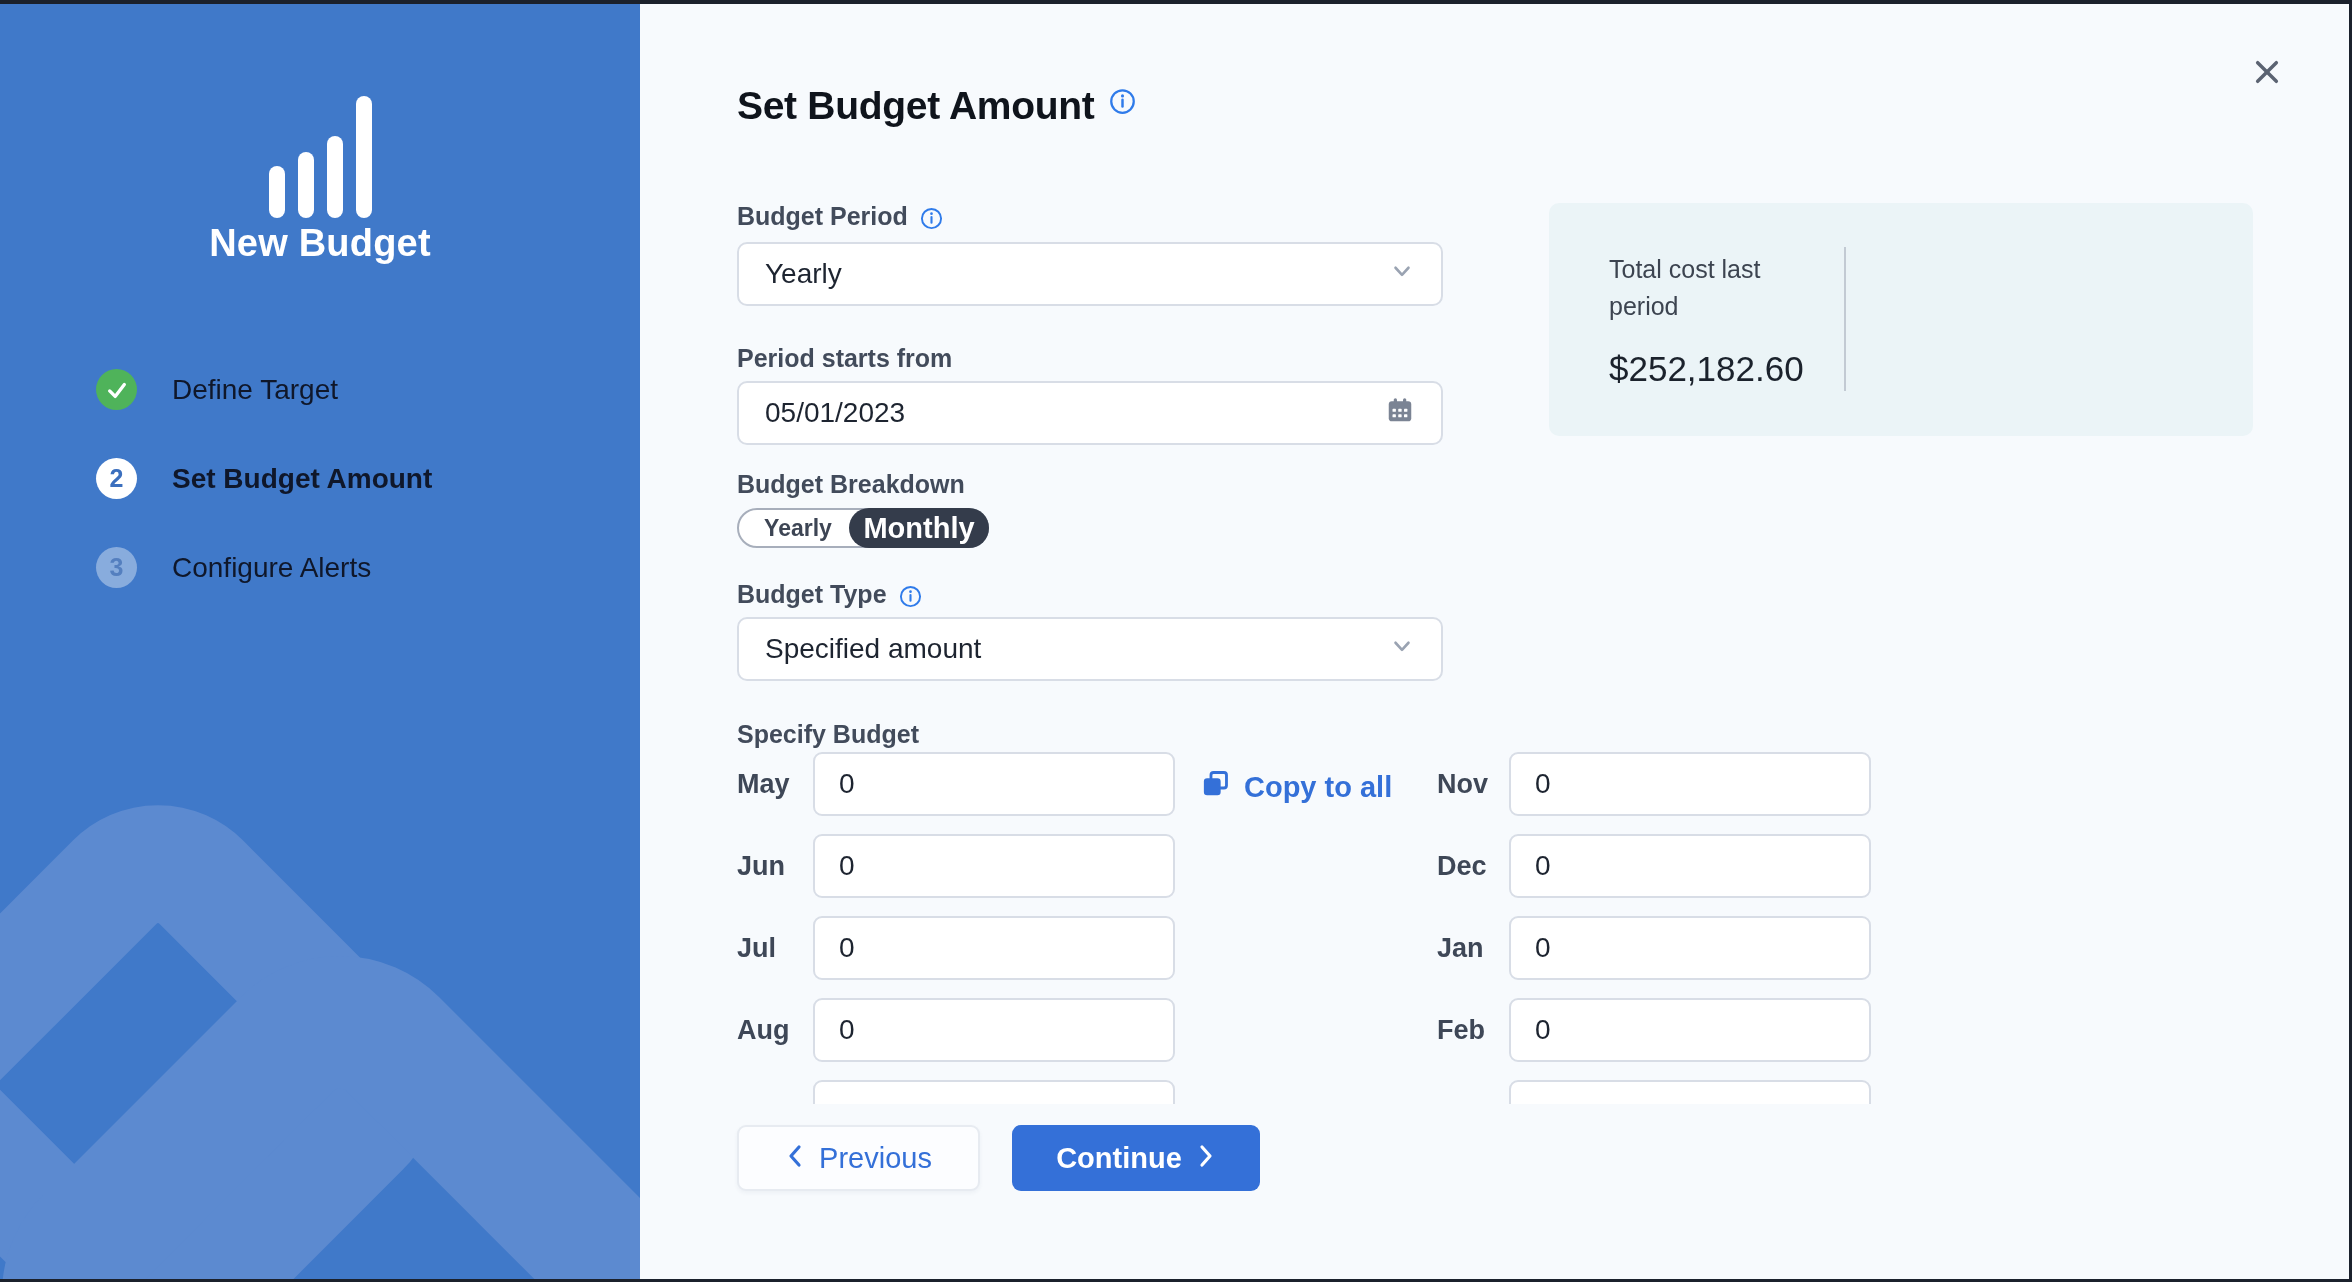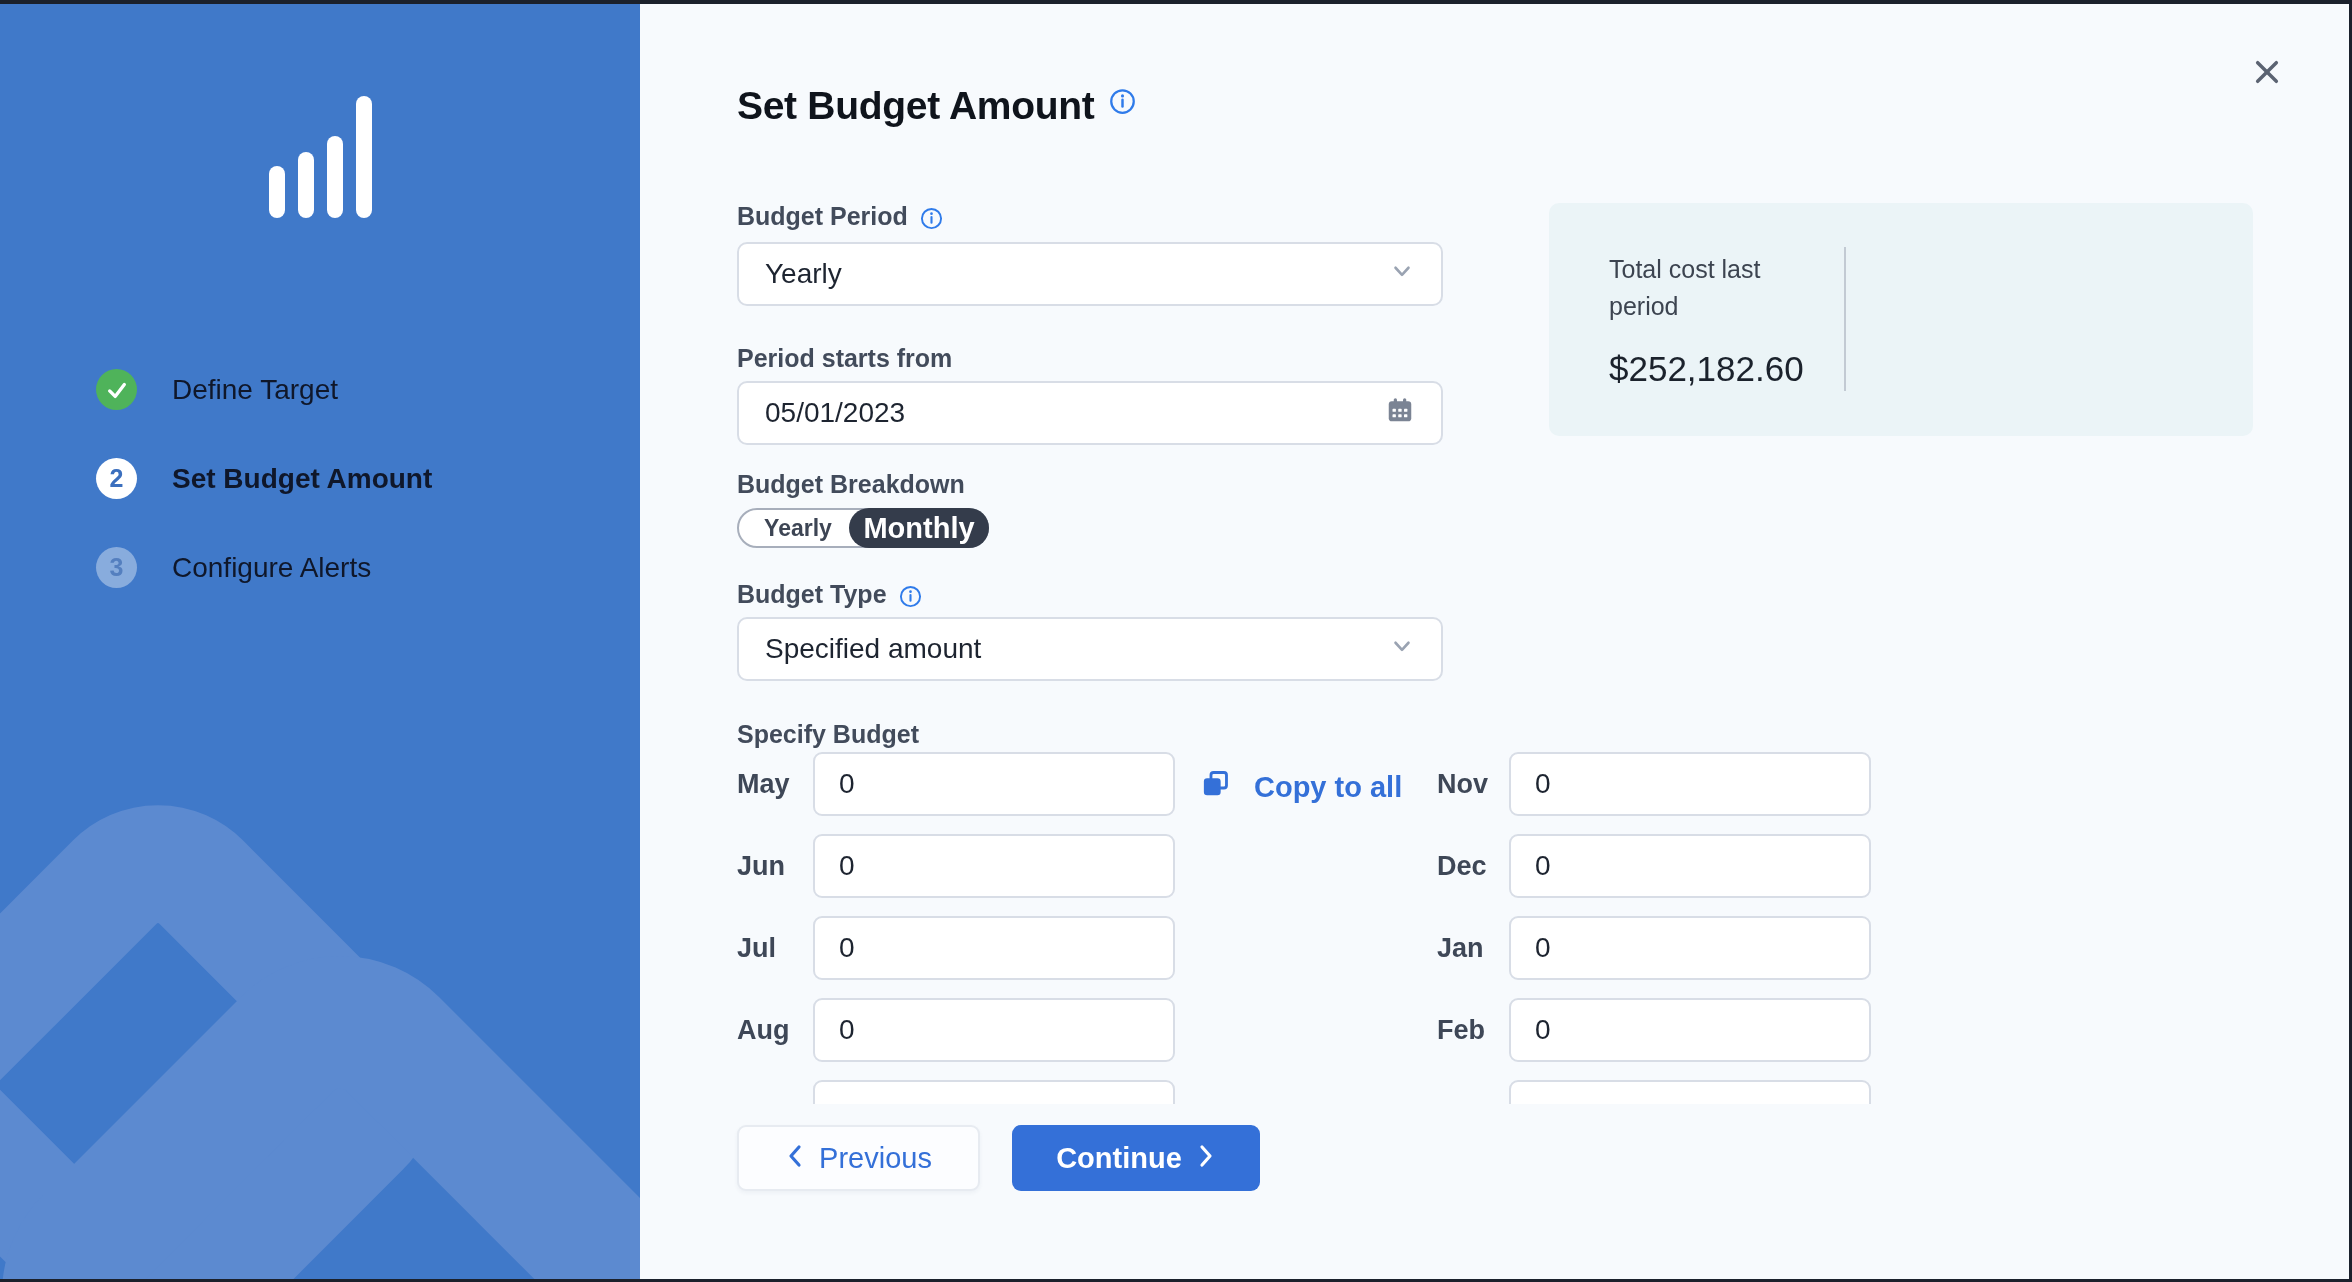--- a/index.html
+++ b/index.html
@@ -135,21 +135,21 @@
   .month-col-right .month-name { width:72px; flex-basis:72px; }
   .month-input {
     width:362px; height:64px; background:#ffffff;
     border:2px solid #d8dde6; border-radius:9px;
     font-size:28px; color:#1d2430; padding:0 24px;
     font-family:"Liberation Sans", sans-serif; outline:none;
   }
 
   .copy-all {
     position:absolute; left:560px; top:762px; height:42px;
-    display:flex; align-items:center; gap:23px;
+    display:flex; align-items:center; gap:13px;
     color:#3470d8; font-size:29px; font-weight:700; cursor:pointer;
     background:none; border:none; font-family:"Liberation Sans", sans-serif;justify-content:flex-end;
   }
 
   
   .btn {
     position:absolute; top:1121px; height:66px; border-radius:9px;
     display:flex; align-items:center; justify-content:center; gap:14px;
     font-size:29px; cursor:pointer; border:none;
     font-family:"Liberation Sans", sans-serif;
@@ -173,20 +173,21 @@
     <div class="wm-shape wm-2"></div>
   </div>
 
   <div class="logo">
     <div class="bar b1"></div>
       <div class="bar b2"></div>
     <div class="bar b3"></div>
       <div class="bar b4"></div>
   </div>
 
+  <div class="sidebar-title">New Budget</div>
 
   <div class="steps">
 
     <div class="step step-done">
       <div class="step-circle">
         <svg width="22" height="22" viewBox="0 0 24 24" fill="none" stroke="#ffffff" stroke-width="3.6" stroke-linecap="round" stroke-linejoin="round">
           <polyline points="4,13 10,19 20,6"></polyline>
         </svg>
       </div>
       <div class="step-label">Define Target</div>

